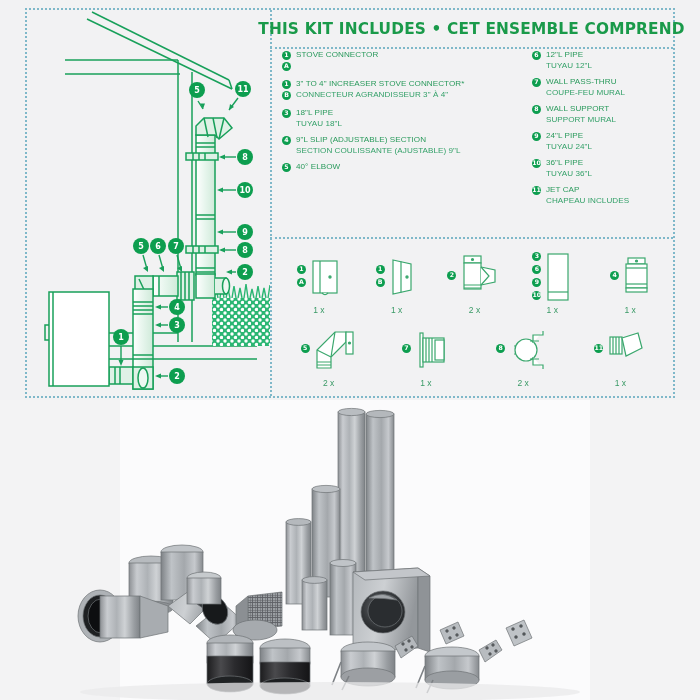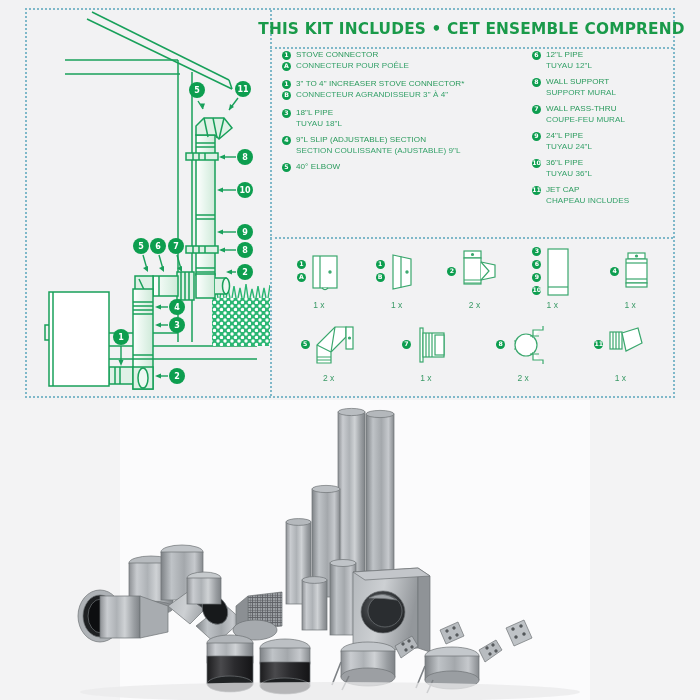--- a/index.html
+++ b/index.html
@@ -107,20 +107,21 @@
     position:absolute;
     left:247px; right:2px; top:232px; bottom:2px;
     display:flex;
     flex-direction:column;
     padding:4px 2px 2px 6px;
     box-sizing:border-box;
   }
   .thumb-row{
     flex:1 1 0;
     display:flex;
+    align-items:center;
   }
   .thumb{
     flex:1 1 0;
     display:flex;
     flex-direction:column;
     align-items:center;
     justify-content:flex-start;
     position:relative;
   }
   .thumb-art{
@@ -344,21 +345,20 @@
 
     <div class="list-col left">
 
       <div class="kit-item">
         <div class="badge-stack">
           <div class="badge">1</div>
           <div class="badge">A</div>
         </div>
         <div class="kit-lines">
           <div>STOVE CONNECTOR</div>
-          <div class="fr">CONNECTEUR POUR POÊLE</div>
         </div>
       </div>
 
       <div class="kit-item">
         <div class="badge-stack">
           <div class="badge">1</div>
           <div class="badge">B</div>
         </div>
         <div class="kit-lines">
           <div>3" TO 4" INCREASER STOVE CONNECTOR*</div>
@@ -405,35 +405,35 @@
           <div class="badge">6</div>
         </div>
         <div class="kit-lines">
           <div>12"L PIPE</div>
           <div class="fr">TUYAU 12"L</div>
         </div>
       </div>
 
       <div class="kit-item">
         <div class="badge-stack">
+          <div class="badge">7</div>
+        </div>
+        <div class="kit-lines">
+          <div>WALL PASS-THRU</div>
+          <div class="fr">COUPE-FEU MURAL</div>
+        </div>
+      </div>
+
+      <div class="kit-item">
+        <div class="badge-stack">
           <div class="badge">8</div>
         </div>
         <div class="kit-lines">
           <div>WALL SUPPORT</div>
           <div class="fr">SUPPORT MURAL</div>
-        </div>
-      </div>
-
-      <div class="kit-item">
-        <div class="badge-stack">
-          <div class="badge">7</div>
-        </div>
-        <div class="kit-lines">
-          <div>WALL PASS-THRU</div>
-          <div class="fr">COUPE-FEU MURAL</div>
         </div>
       </div>
 
       <div class="kit-item">
         <div class="badge-stack">
           <div class="badge">9</div>
         </div>
         <div class="kit-lines">
           <div>24"L PIPE</div>
           <div class="fr">TUYAU 24"L</div>

